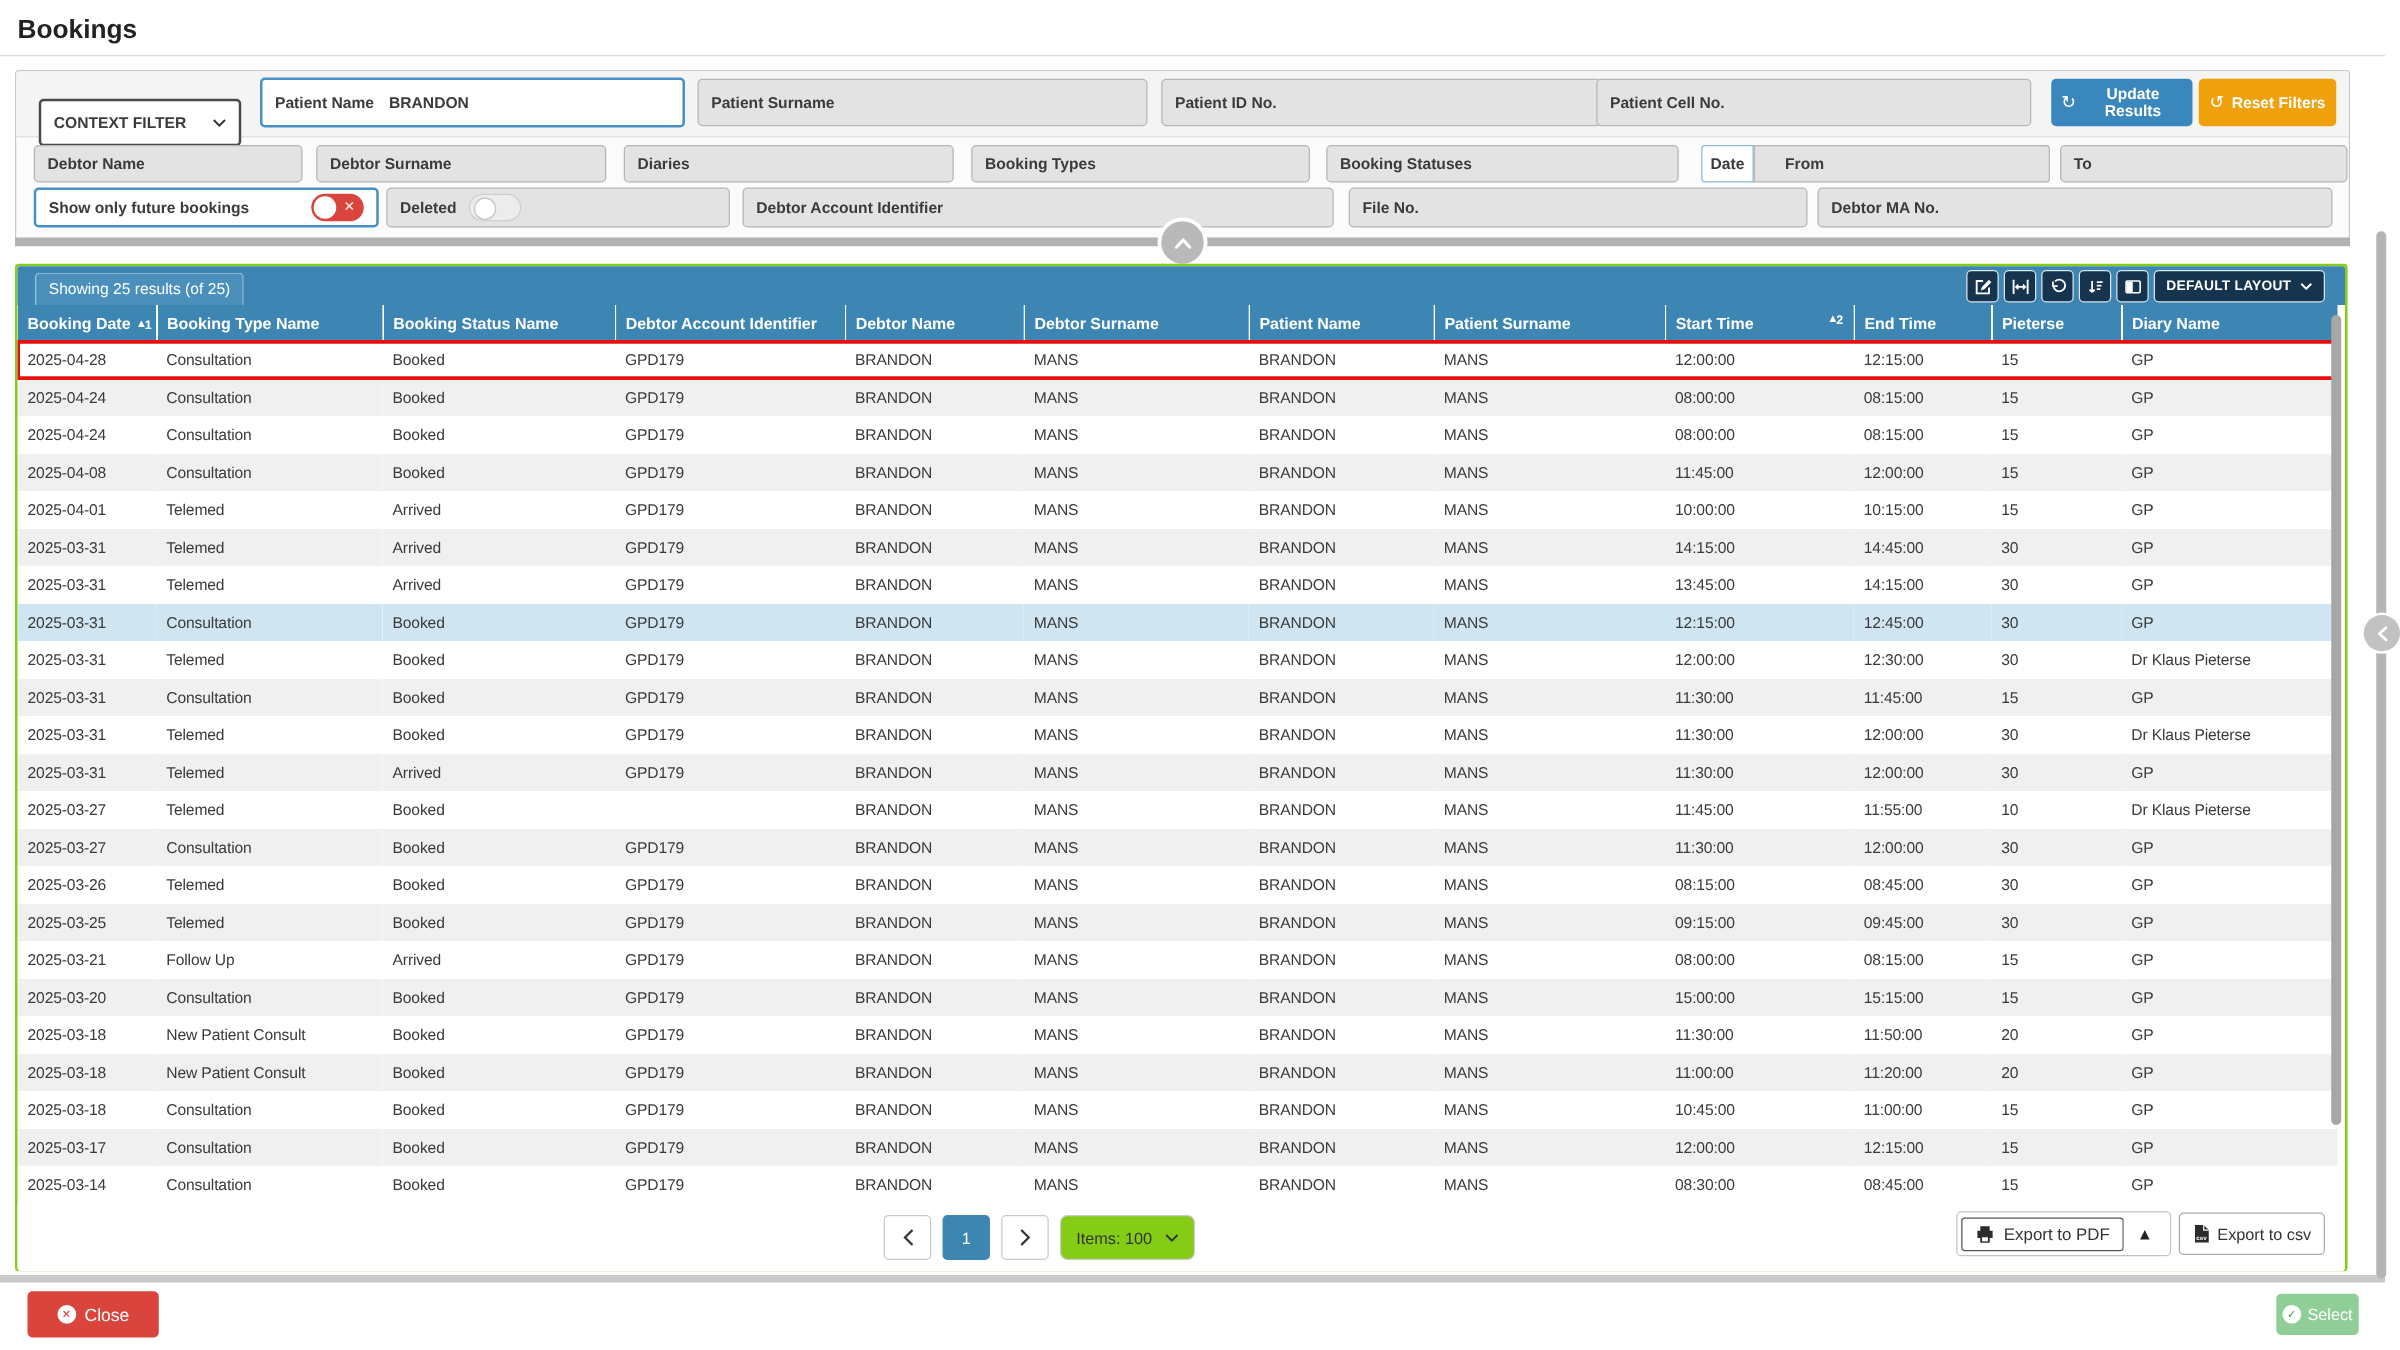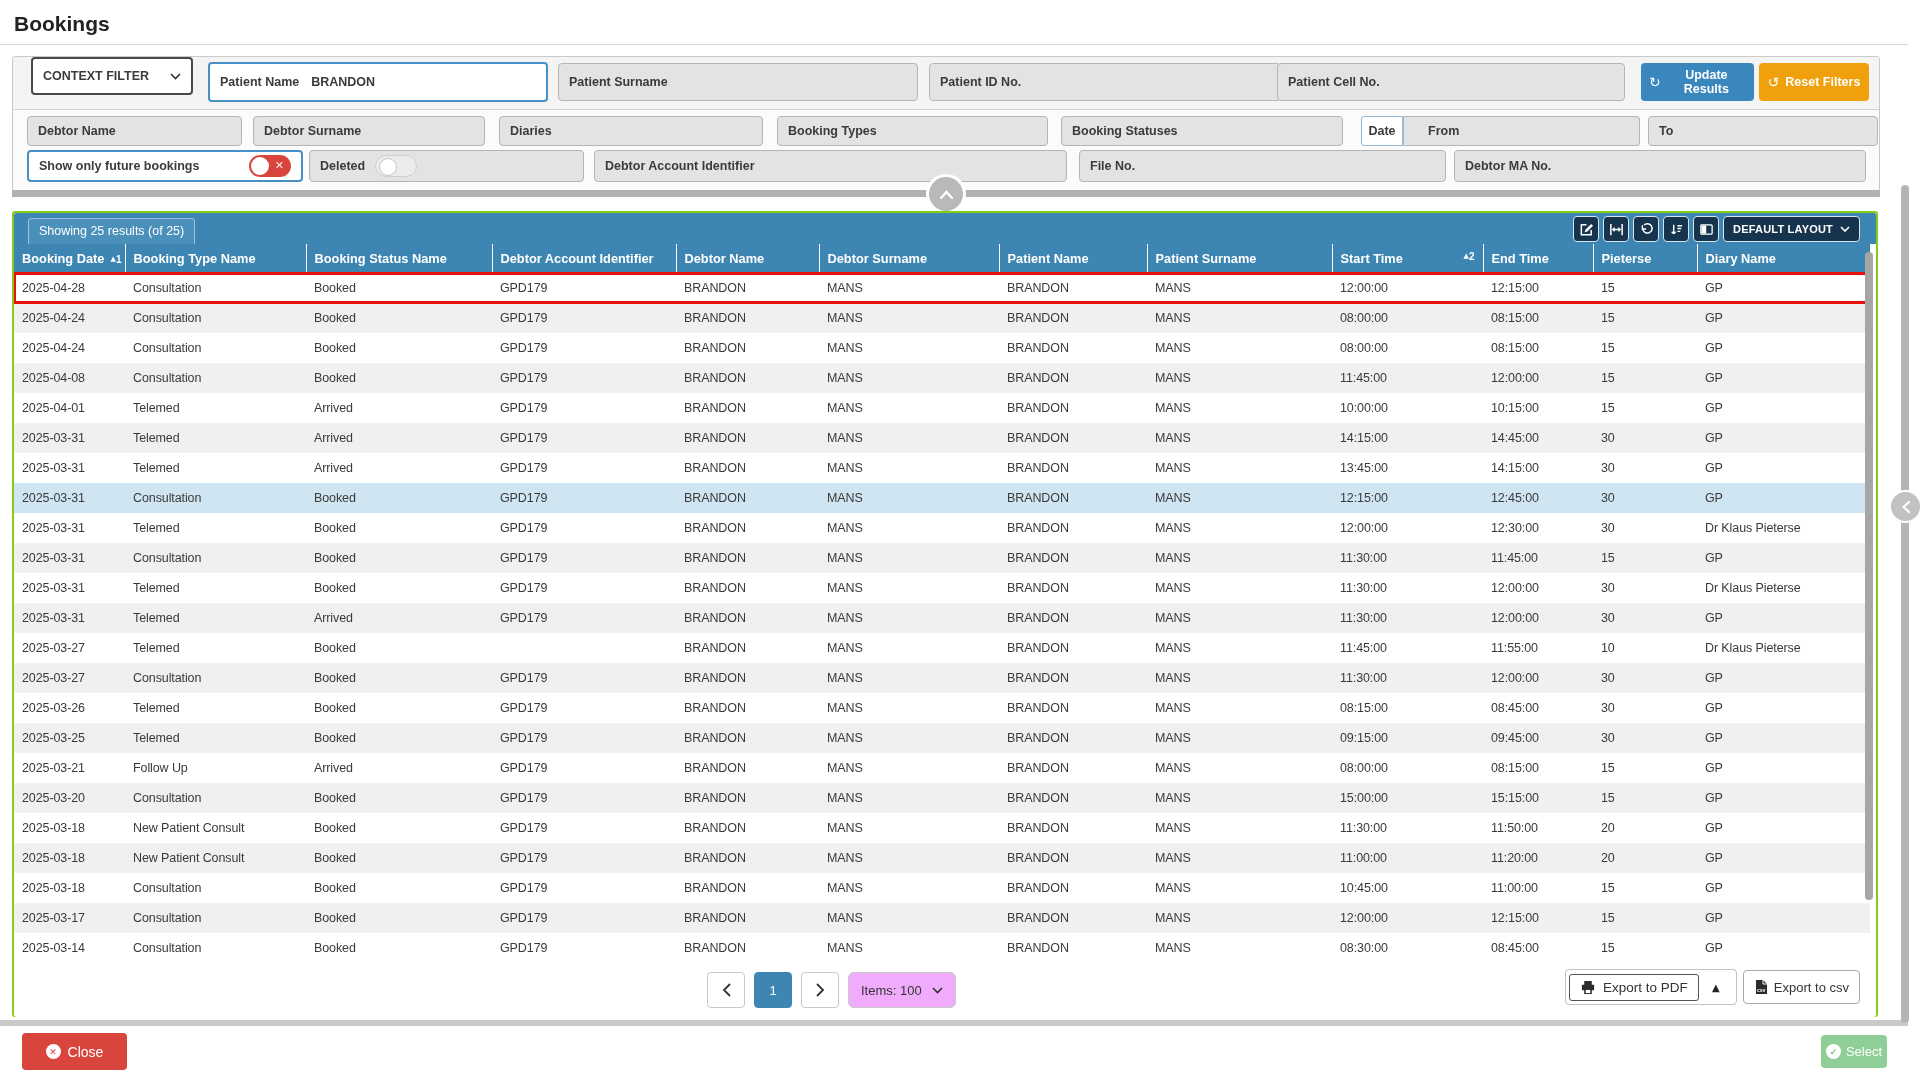--- a/index.html
+++ b/index.html
@@ -10,21 +10,21 @@
   .title-rule{position:absolute;left:0;top:44px;width:1908px;height:1px;background:#d9d9d9;}
   
   .filter-panel{position:absolute;left:12px;top:56px;width:1866px;height:134px;
                 border:1px solid #c9c9c9;border-radius:3px;background:#fbfbfb;}
   .filter-top{position:absolute;left:0;top:0;width:100%;height:52px;background:#f4f4f4;
               border-bottom:1px solid #d4d4d4;border-radius:3px 3px 0 0;}
   .ffield{position:absolute;display:flex;align-items:center;box-sizing:border-box;
           font-size:12.5px;font-weight:700;color:#3b3b3b;padding:0 10px;border-radius:4px;}
   .gf{background:#e3e3e3;border:1px solid #b5b5b5;}
   
-  .f-context{left:18px;top:0;width:162px;height:38px;border:2px solid #4a4a4a;background:#fff;
+  .f-context{left:18px;top:22px;width:162px;height:38px;border:2px solid #4a4a4a;background:#fff;
              justify-content:space-between;cursor:pointer;}
   .f-patient-name{left:195px;top:5px;width:340px;height:40px;border:2px solid #4690c6;background:#fff;gap:12px;}
   .f-patient-surname{left:545px;top:6px;width:360px;height:38px;}
   .f-patient-id{left:916px;top:6px;width:352px;height:38px;}
   .f-patient-cell{left:1264px;top:6px;width:348px;height:38px;}
   .btn{position:absolute;top:6px;height:38px;border:none;border-radius:4px;color:#fff;
        font-family:"Liberation Sans",sans-serif;font-size:12.5px;font-weight:700;
        display:flex;align-items:center;justify-content:center;gap:6px;cursor:pointer;padding:0 8px;box-sizing:border-box;}
   .btn-update{left:1628px;width:113px;background:#3a87bd;}
   .btn-reset{left:1746px;width:110px;background:#efa00b;}
@@ -94,21 +94,21 @@
   tbody tr.highlighted td{background:#cfe6f2;}
   tbody tr.selected{outline:3px solid #e8100c;outline-offset:-2px;}
   .vthumb{position:absolute;right:3px;top:39px;width:8px;height:648px;background:#a6a6a6;border-radius:4px;cursor:pointer;}
   
   .pagi-row{position:relative;height:54px;background:#fff;border-radius:0 0 3px 3px;}
   .pagi{position:absolute;left:693px;top:9px;display:flex;gap:9px;align-items:center;}
   .pg-btn{width:38px;height:36px;background:#fff;border:1px solid #c9c9c9;border-radius:4px;
           display:flex;align-items:center;justify-content:center;cursor:pointer;padding:0;}
   .pg-btn.active{background:#3e86b2;border-color:#3e86b2;color:#fff;font-size:13px;
                  font-family:"Liberation Sans",sans-serif;}
-  .items-sel{height:36px;border:1px solid #c9c9c9;border-radius:6px;background:#f0abfc;display:flex;
+  .items-sel{height:36px;border:1px solid #c9c9c9;border-radius:6px;background:#84cc16;display:flex;
              align-items:center;gap:10px;padding:0 12px;font-size:13px;color:#333;cursor:pointer;box-sizing:border-box;}
   .exports{position:absolute;right:16px;top:6px;display:flex;gap:6px;align-items:center;}
   .export-group{display:flex;align-items:center;border:1px solid #c3c3c3;border-radius:4px;padding:3px;background:#fff;}
   .pdf-btn{display:flex;align-items:center;gap:7px;background:#fff;border:1px solid #555;border-radius:3px;
            padding:5px 10px;font-family:"Liberation Sans",sans-serif;font-size:13.5px;color:#333;cursor:pointer;}
   .caret-btn{width:34px;height:28px;background:#fff;border:none;display:flex;align-items:center;
              justify-content:center;font-size:10px;color:#222;cursor:pointer;font-family:"DejaVu Sans",sans-serif;}
   .csv-btn{display:flex;align-items:center;gap:6px;background:#fff;border:1px solid #aaa;border-radius:4px;
            padding:8px 10px;font-family:"Liberation Sans",sans-serif;font-size:13px;color:#333;cursor:pointer;}
   

